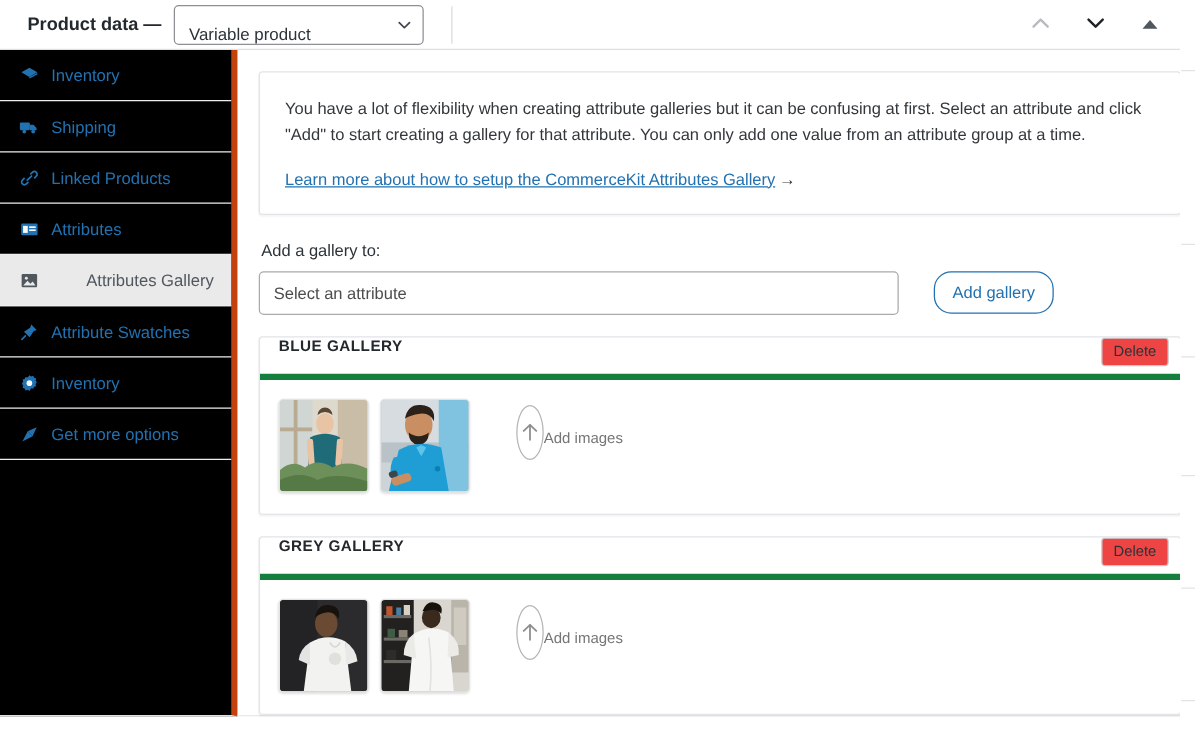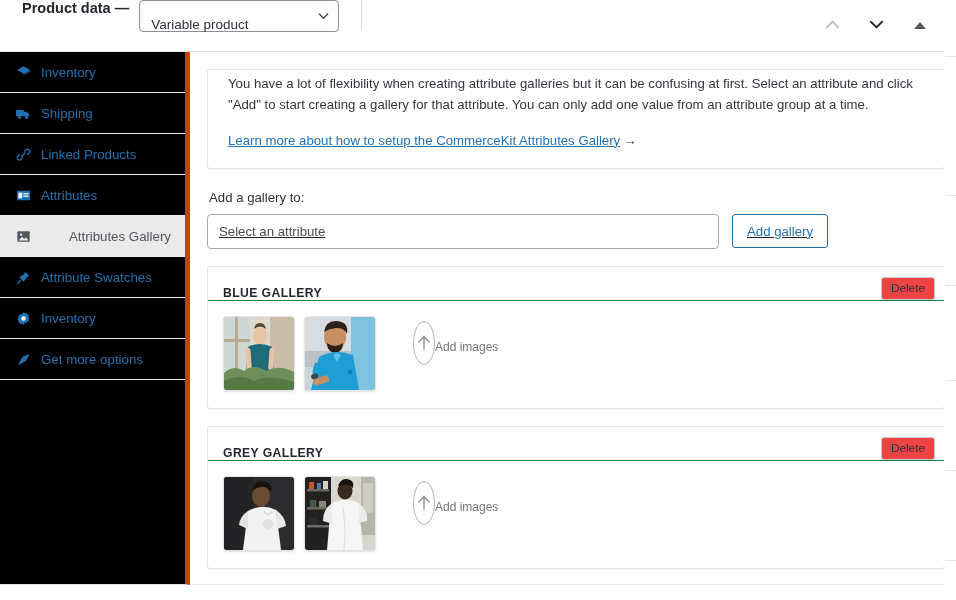--- a/index.html
+++ b/index.html
@@ -31,23 +31,24 @@
     position: absolute;
     left: 0;
     right: 0;
     height: 1px;
     background: #e3e3e3;
   }
 
   
   .panel-header {
     position: relative;
-    height: 52px;
+    height: 40px;
     border-bottom: 1px solid #e0e0e0;
     display: flex;
+    align-items: center;
     padding: 0 0 0 22px;
     box-sizing: border-box;
     background: #ffffff;
   }
   .panel-header .title {
     font-size: 14.5px;
     font-weight: bold;
     color: #23282d;
     margin-right: 10px;
     white-space: nowrap;
@@ -152,21 +153,21 @@
     box-sizing: border-box;
     border-bottom: 1px solid #e8e8e8;
     min-width: 0;
   }
 
   .notice {
     border: 1px solid #e2e4e7;
     border-radius: 3px;
     background: #ffffff;
     box-shadow: 0 1px 1px rgba(0,0,0,.04);
-    padding: 3px 20px 20px 20px;
+    padding: 18px 20px 20px 20px;
     box-sizing: border-box;
   }
   .notice p {
     margin: 0;
     font-size: 13.2px;
     line-height: 1.62;
     color: #32373c;
   }
   .notice .link-row {
     margin-top: 17px;
@@ -182,65 +183,63 @@
     margin-left: 3px;
   }
 
   .add-label {
     margin: 21px 0 9px 2px;
     font-size: 13.2px;
     color: #2c3338;
   }
   .add-row {
     display: flex;
-    align-items: center;
-    gap: 13px;
-    text-decoration: underline;
+    gap: 28px;
   }
   .attr-select {
     width: 512px;
     height: 35px;
     border: 1px solid #aaaaaa;
     border-radius: 4px;
     background: #ffffff;
     display: flex;
     align-items: center;
     padding: 0 11px;
     box-sizing: border-box;
     font-size: 13.2px;
     color: #4c4c4c;
   }
   .btn-add-gallery {
     height: 34px;
     padding: 0 14px;
     border: 1px solid #2271b1;
-    border-radius: 3px;
+    border-radius: 14px;
     background: #ffffff;
     color: #2271b1;
     font-size: 13.2px;
     font-family: "Liberation Sans", sans-serif;
     display: flex;
     align-items: center;
   }
 
   
   .gallery-card {
     margin-top: 17px;
     border: 1px solid #e2e4e7;
     border-radius: 3px;
     background: #ffffff;
     box-shadow: 0 1px 1px rgba(0,0,0,.04);
     overflow: hidden;
   }
   .gal-head {
     height: 34px;
     display: flex;
-    align-items: flex-end;
+    align-items: flex-start;
     padding: 0 9px 0 15px;
-    border-bottom: 1px solid #15803d;
+    border-bottom: 5px solid #15803d;
     box-sizing: border-box;
   }
   .gal-title {
     font-size: 12.2px;
     font-weight: bold;
     letter-spacing: .4px;
     color: #23282d;
   }
   .btn-delete {
     margin-left: auto;

